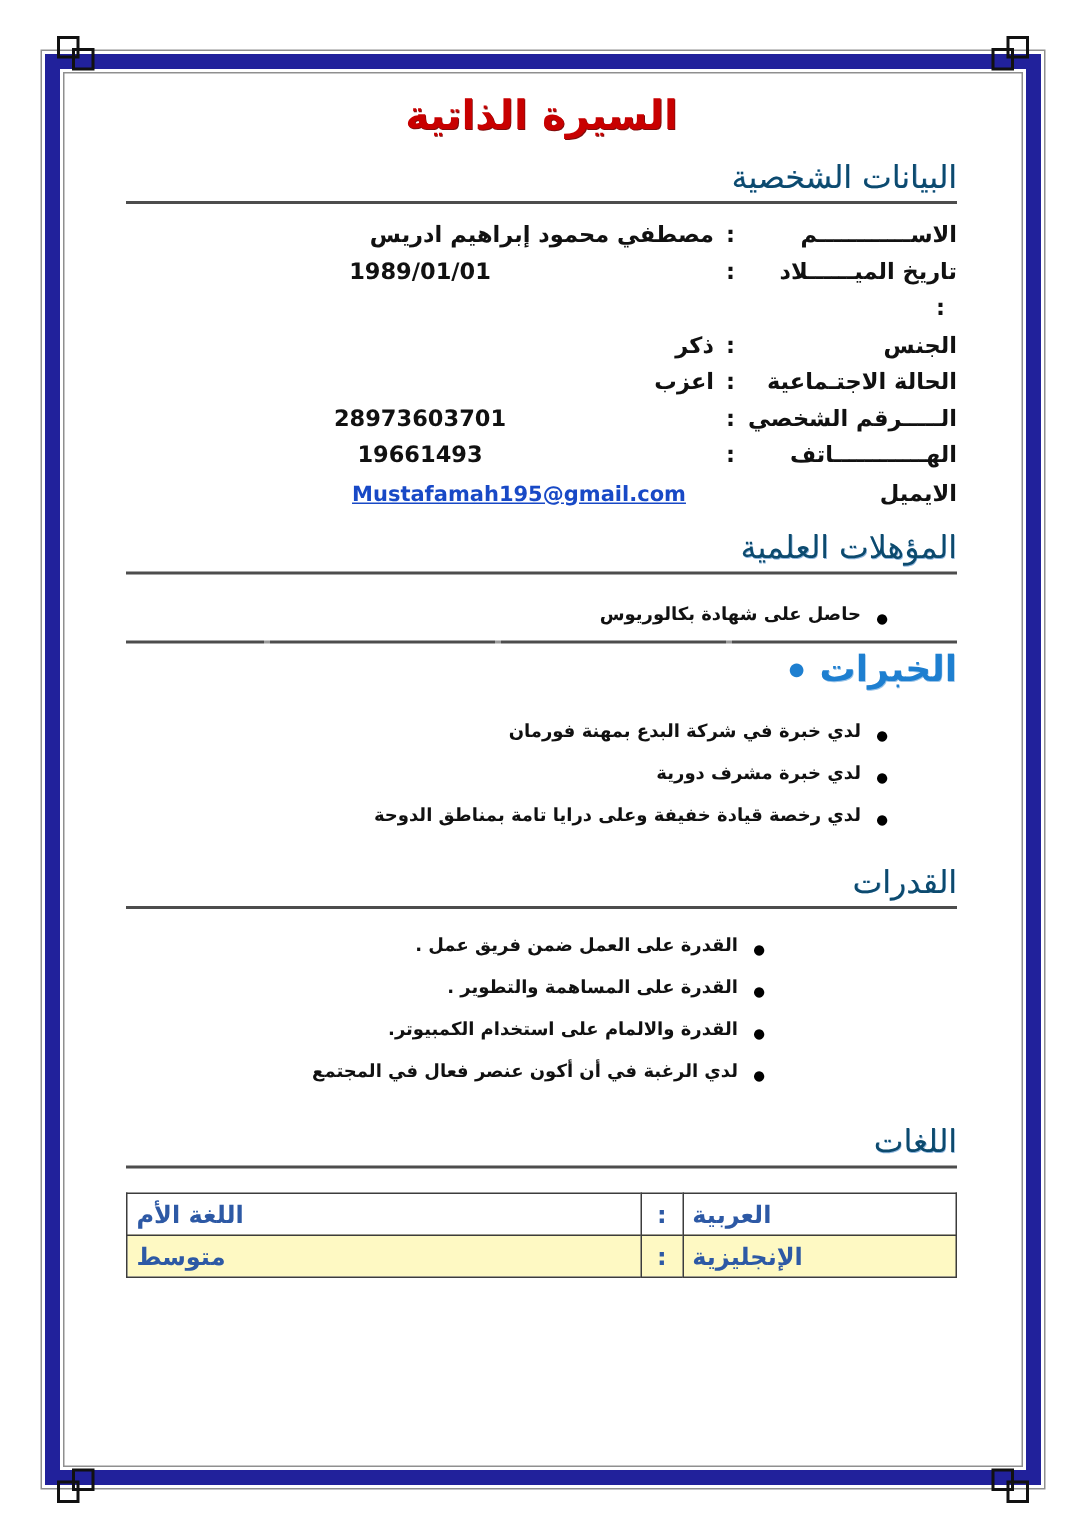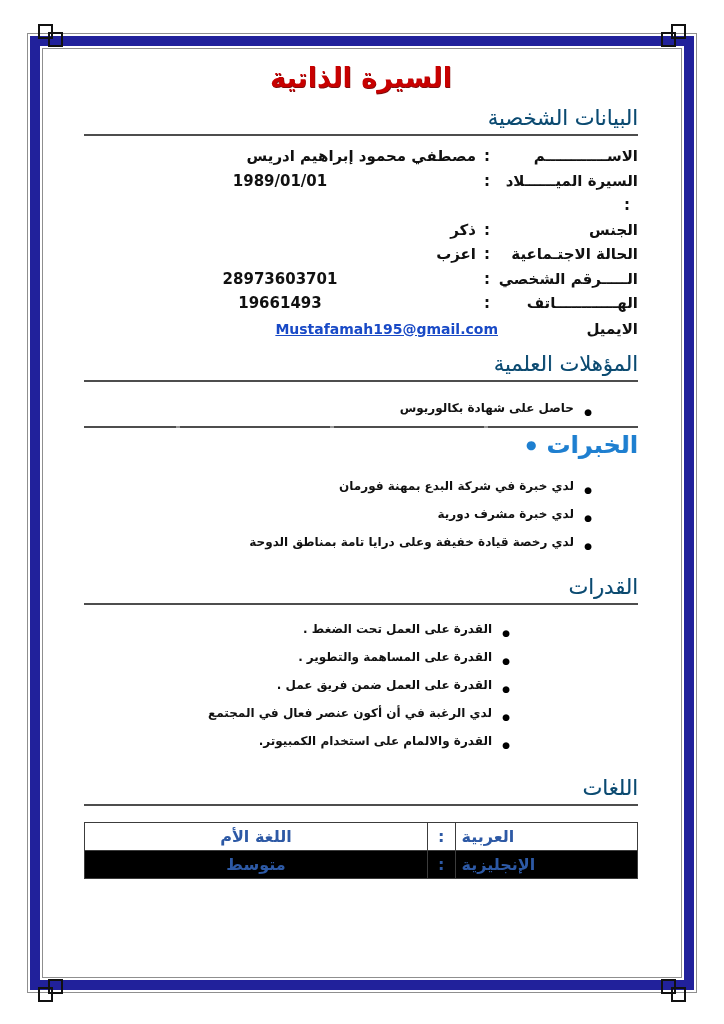--- a/index.html
+++ b/index.html
@@ -67,21 +67,21 @@
   }
 
   
   .fields { margin-top:8px; }
   .field-row { display:flex; align-items:baseline; line-height:24.5px; }
   .flabel { width:140px; font-weight:bold; font-size:15px; white-space:nowrap; }
   .fcolon { width:22px; text-align:center; font-weight:bold; font-size:15px; }
   .fvalue { flex:1; font-weight:bold; font-size:15px; text-align:right; }
   .fvalue.num { direction:ltr; text-align:center; unicode-bidi:embed; }
   .email-row { display:flex; align-items:baseline; line-height:25px; }
-  .email-val { flex:1; text-align:right; padding-left:110px; }
+  .email-val { flex:1; text-align:center; padding-left:110px; }
   .email-link {
     color:#1849c6;
     font-weight:bold;
     font-size:14px;
     text-decoration:underline;
   }
 
   
   ul.blist { list-style:none; margin-top:16px; }
   ul.blist li {
@@ -135,22 +135,22 @@
   table.langs td {
     border:1.6px solid #3c3c3c;
     height:28px;
     font-weight:bold;
     font-size:16px;
     color:#2d59a5;
     padding:0 6px;
   }
   td.lang-name { width:33%; text-align:left; }
   td.lang-colon { width:5%; text-align:center; }
-  td.lang-level { width:62%; text-align:center; padding-right:10px; }
-  tr.alt td { background:#000000; }
+  td.lang-level { width:62%; text-align:left; padding-right:10px; }
+  tr.alt td { background:#fef9c3; }
 </style>
 </head>
 <body>
 
 <div class="frame"></div>
 <div class="orn tl">
     <div class="s1"></div>
     <div class="s2"></div>
   </div>
 <div class="orn tr">
@@ -174,21 +174,21 @@
     <span class="h">البيانات الشخصية</span>
   </div>
 
   <div class="fields">
     <div class="field-row">
       <span class="flabel">الاســــــــــــم</span>
       <span class="fcolon">:</span>
       <span class="fvalue">مصطفي محمود إبراهيم ادريس</span>
     </div>
     <div class="field-row">
-      <span class="flabel">السيرة الميــــــلاد</span>
+      <span class="flabel">تاريخ الميــــــلاد</span>
       <span class="fcolon">:</span>
       <span class="fvalue num">1989/01/01</span>
     </div>
     <div class="field-row">
       <span class="fcolon">:</span>
     </div>
     <div class="field-row">
       <span class="flabel">الجنس</span>
       <span class="fcolon">:</span>
       <span class="fvalue">ذكر</span>
@@ -229,25 +229,24 @@
   <ul class="blist indent1">
     <li>لدي خبرة في شركة البدع بمهنة فورمان</li>
     <li>لدي خبرة مشرف دورية</li>
     <li>لدي رخصة قيادة خفيفة وعلى درايا تامة بمناطق الدوحة</li>
   </ul>
 
   <div class="sec-head mt20">
     <span class="h">القدرات</span>
   </div>
   <ul class="blist indent2" style="margin-top:14px;">
-    <li>القدرة على العمل تحت الضغط .</li>
+    <li>القدرة على العمل ضمن فريق عمل .</li>
     <li>القدرة على المساهمة والتطوير .</li>
-    <li>القدرة على العمل ضمن فريق عمل .</li>
+    <li>القدرة والالمام على استخدام الكمبيوتر.</li>
     <li>لدي الرغبة في أن أكون عنصر فعال في المجتمع</li>
-    <li>القدرة والالمام على استخدام الكمبيوتر.</li>
   </ul>
 
   <div class="sec-head mt22">
     <span class="h">اللغات</span>
   </div>
   <table class="langs">
     <tbody>
         <tr>
       <td class="lang-name">العربية</td>
       <td class="lang-colon">:</td>

